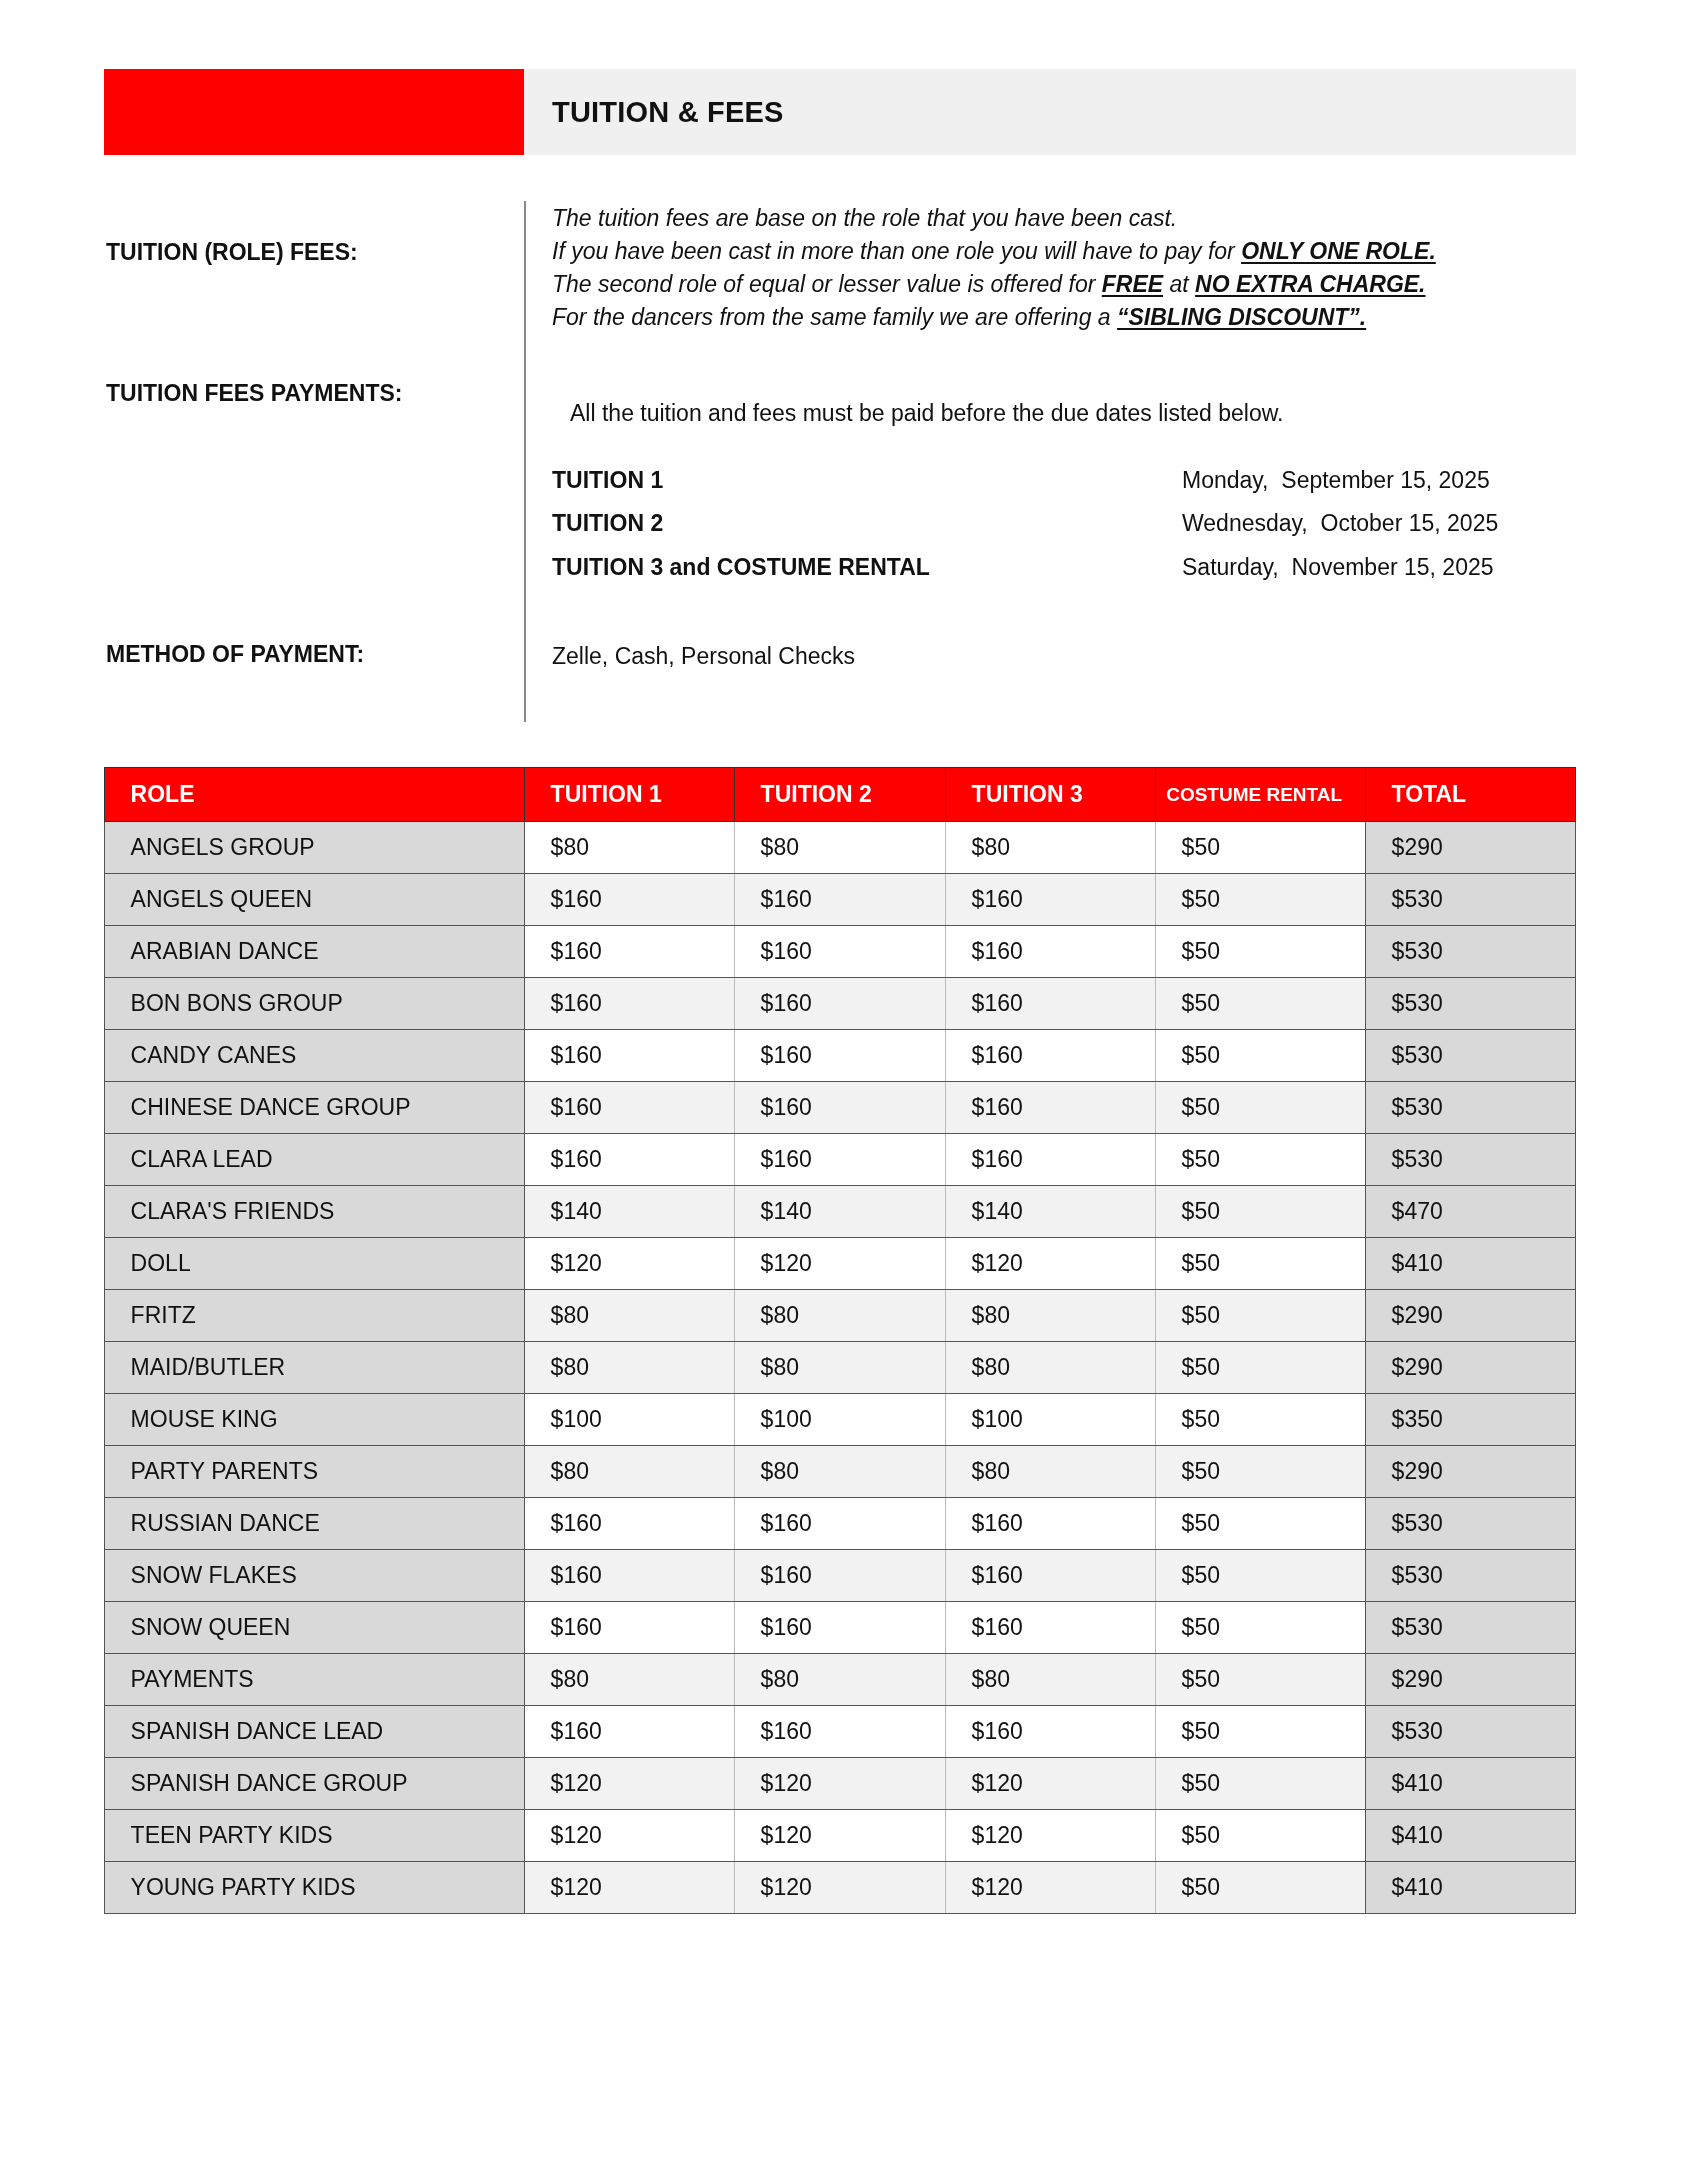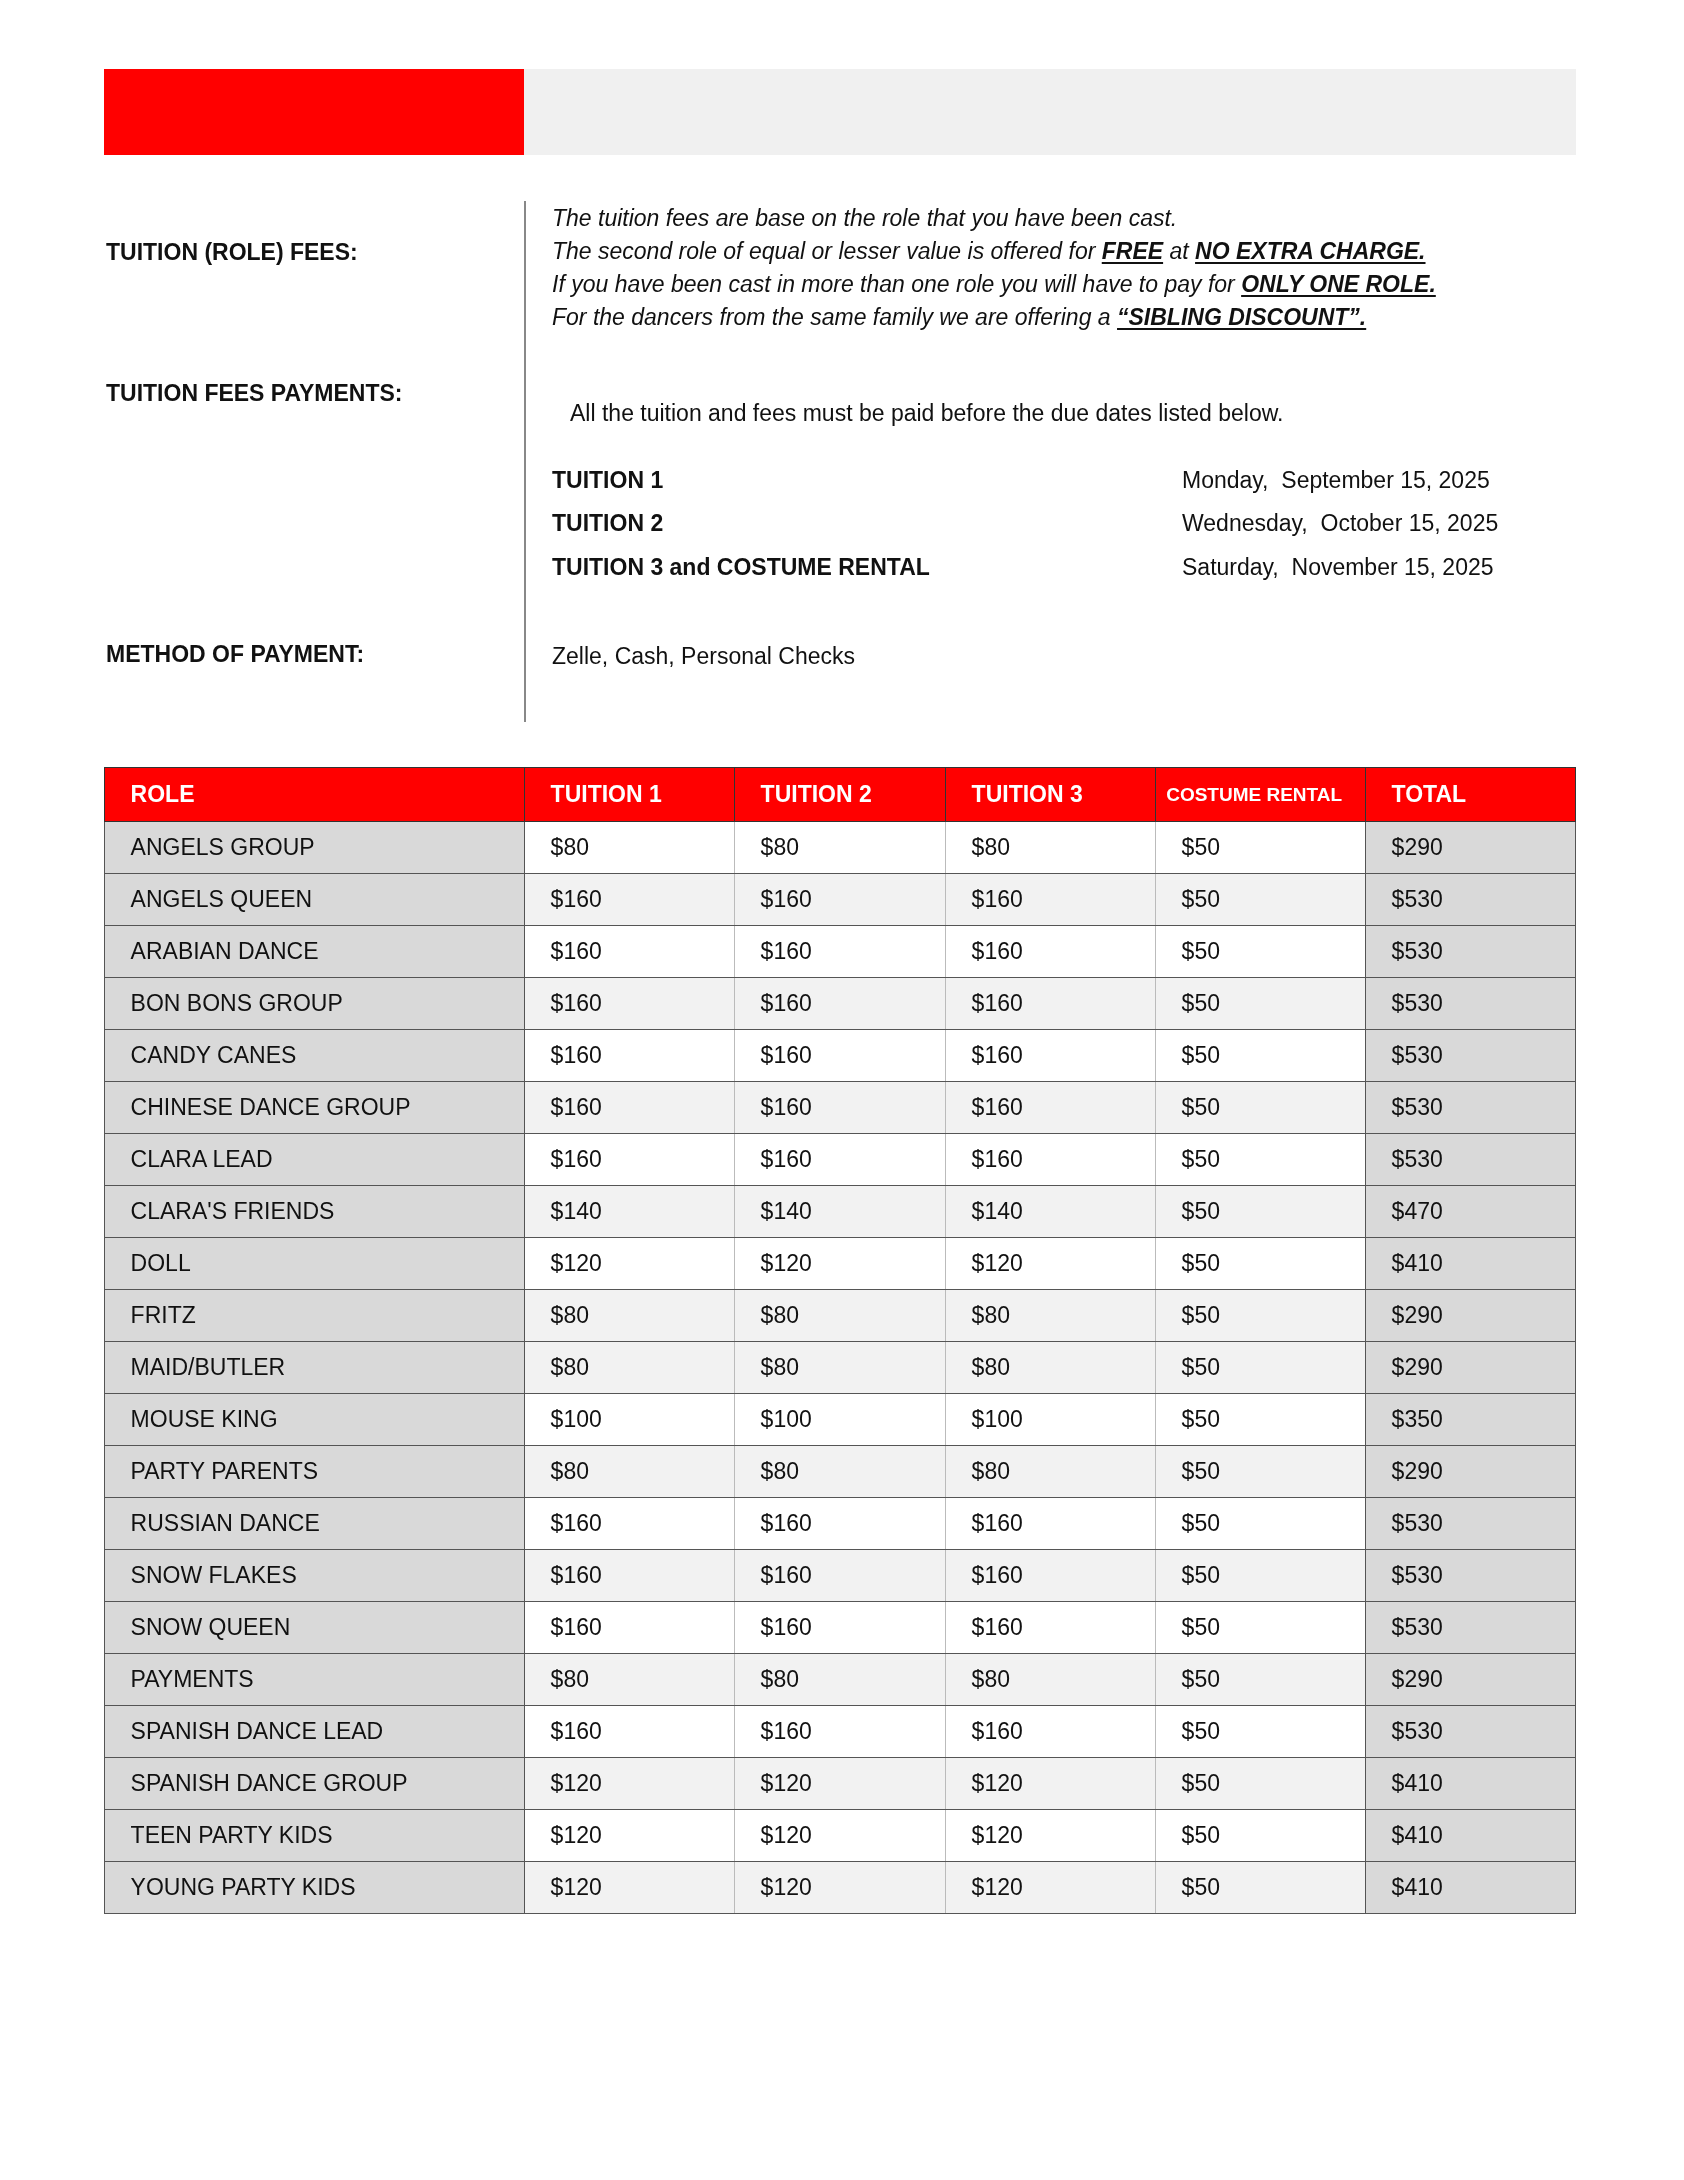--- a/index.html
+++ b/index.html
@@ -30,29 +30,30 @@
   table.fees tr.odd td.val { background:#f2f2f2; }
   table.fees td.val { border-left:0.9px solid #bbb; border-right:0.9px solid #bbb; }
   table.fees td.val.first { border-left:1.3px solid #555; }
   table.fees td.val.last { border-right:1.3px solid #555; }
 </style>
 </head>
 <body>
 
 <div class="header-band">
   <div class="header-red"></div>
+  <div class="header-title">TUITION &amp; FEES</div>
 </div>
 
 <div class="divider"></div>
 
 <div class="label" style="top:203px;margin-top:36px;">TUITION (ROLE) FEES:</div>
 <div class="body-text" style="top:202px;font-style:italic;">
   <div>The tuition fees are base on the role that you have been cast.</div>
+  <div><span>If you have been cast in more than one role you will have to pay for </span><u>ONLY ONE ROLE.</u></div>
   <div><span>The second role of equal or lesser value is offered for </span><u>FREE</u><span style="white-space:pre;"> at </span><u>NO EXTRA CHARGE.</u></div>
-  <div><span>If you have been cast in more than one role you will have to pay for </span><u>ONLY ONE ROLE.</u></div>
   <div><span>For the dancers from the same family we are offering a </span><u>“SIBLING DISCOUNT”.</u></div>
 </div>
 
 <div class="label" style="top:380px;">TUITION FEES PAYMENTS:</div>
 <div class="body-text" style="top:397px;margin-left:18px;">All the tuition and fees must be paid before the due dates listed below.</div>
 
 <div class="due-row" style="top:467px;">
   <span class="due-label">TUITION 1</span>
   <span class="due-date" style="white-space:pre;">Monday,  September 15, 2025</span>
 </div>

